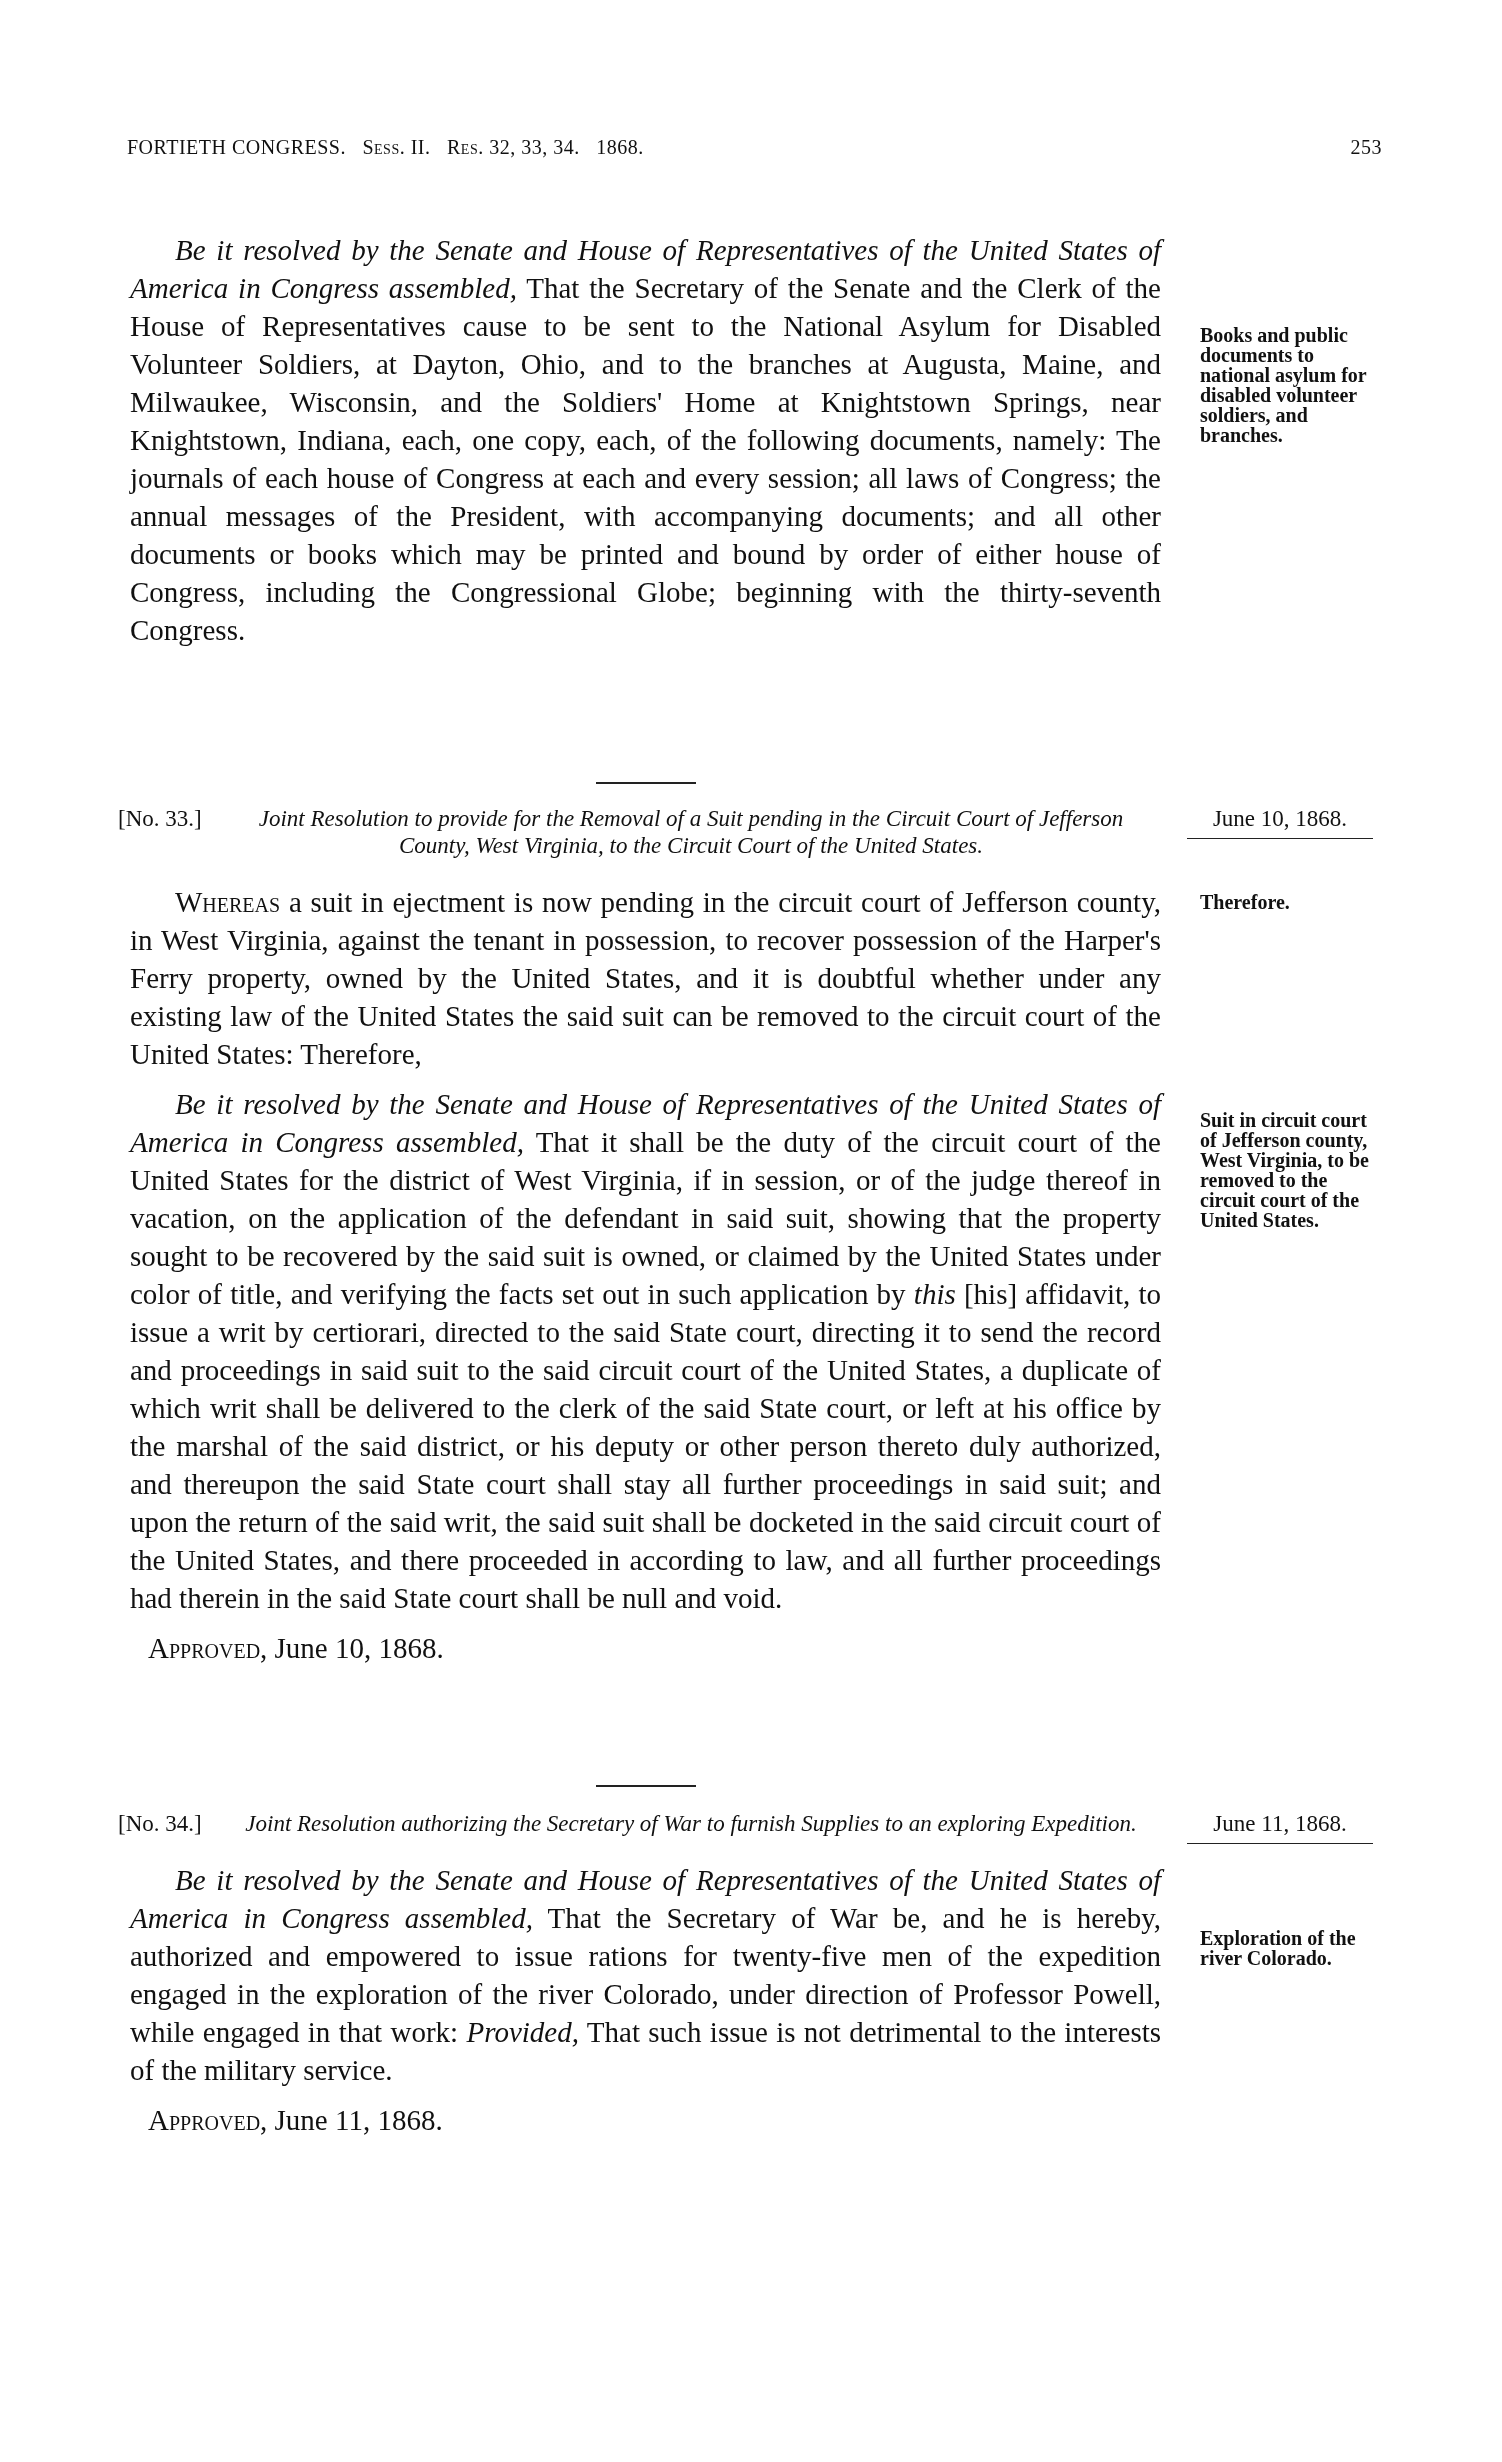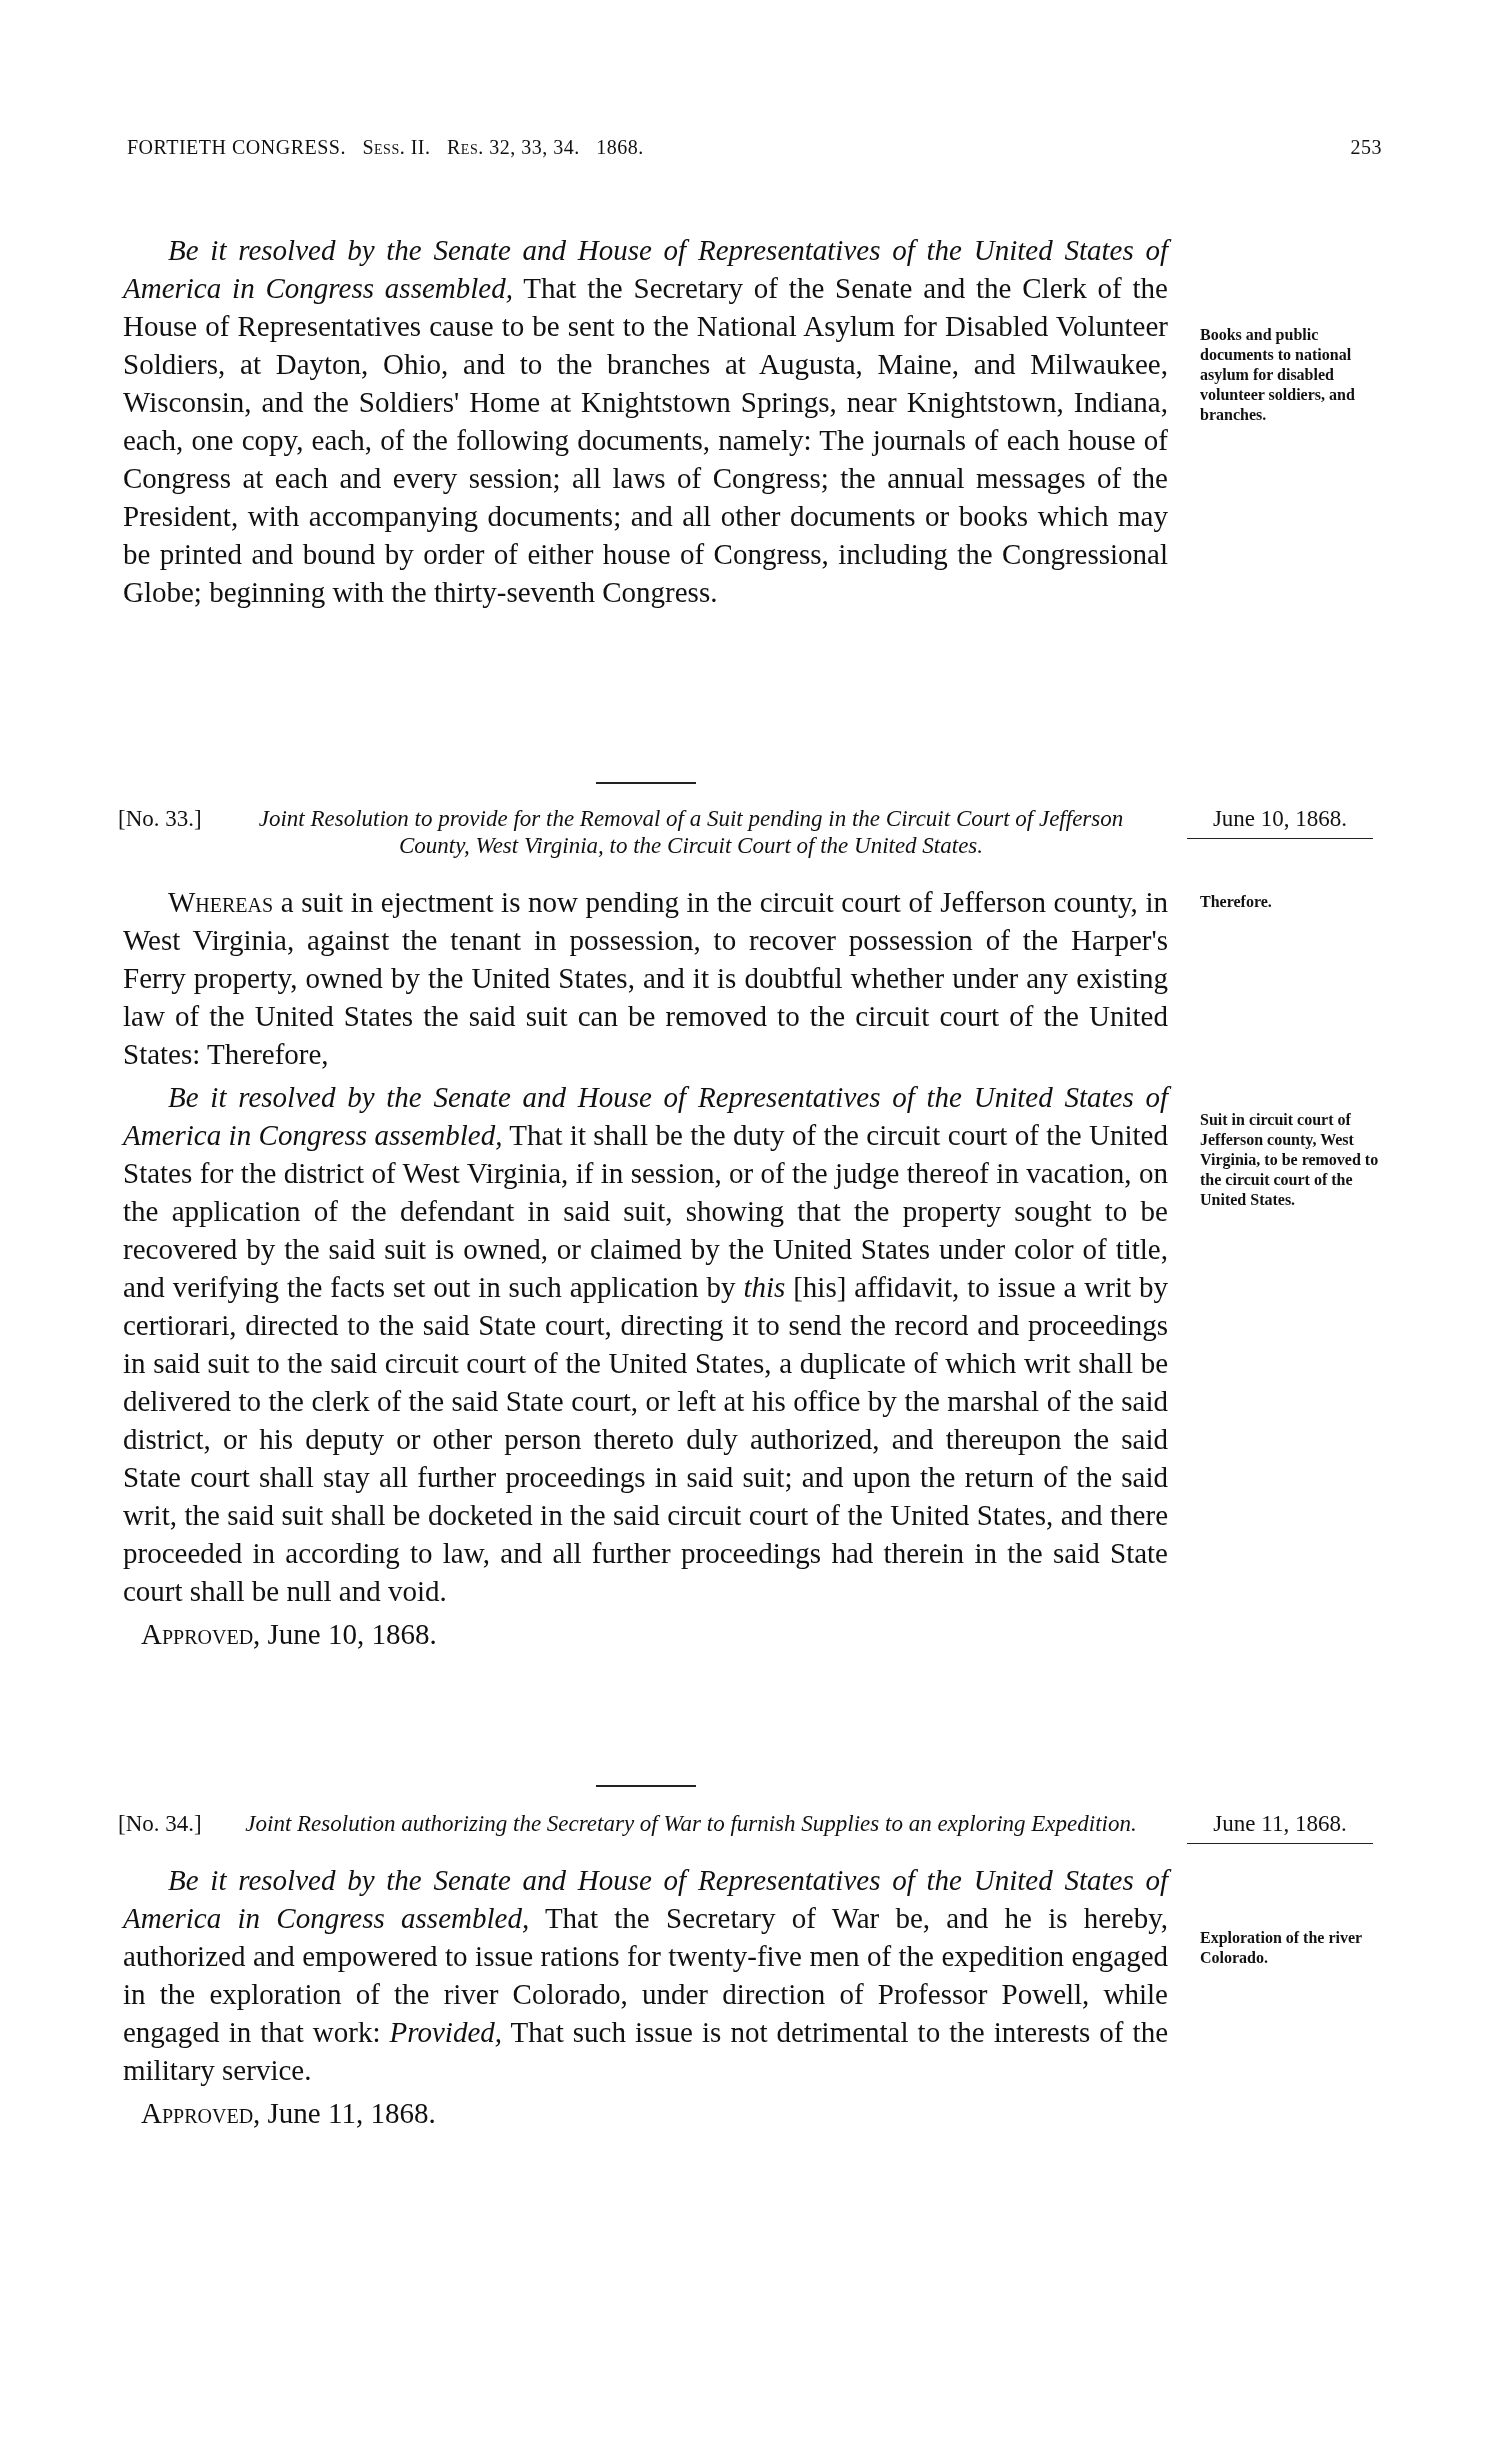--- a/index.html
+++ b/index.html
@@ -7,23 +7,23 @@
   .page { position:absolute; left:0; top:0; width:1503px; height:2462px; }
   .running-head { position:absolute; left:127px; top:136px; width:1255px; font-size:20px; letter-spacing:0.5px; }
   .running-head .pn { position:absolute; right:0; top:0; }
   .sc { font-variant:small-caps; }
   .res { position:absolute; left:118px; width:1273px; }
   .res-head { position:relative; font-size:23px; line-height:27px; }
   .res-no { position:absolute; left:0; top:0; }
   .res-title { margin-left:109px; width:928px; font-style:italic; text-align:center; }
   .res-date { position:absolute; left:1069px; top:0; width:186px; border-bottom:1.8px solid #222; padding-bottom:5.5px; text-align:center; }
   .body { width:1055px; font-size:29px; line-height:38px; text-align:justify; margin-top:24px; }
-  .body p { margin:5px; text-indent:45px; }
+  .body p { margin:12px; text-indent:45px; }
   .body .approved { text-indent:18px; }
-  .note { position:absolute; left:1082px; width:182px; font-size:16px; line-height:20px; font-weight:bold; }
+  .note { position:absolute; left:1082px; width:182px; font-size:20px; line-height:20px; font-weight:bold; }
   .rule { position:absolute; left:596px; width:100px; border-top:2.7px solid #222; }
   .i { font-style:italic; }
 </style>
 </head>
 <body>
 
 <div class="page">
 
   <div class="running-head">
     <span>FORTIETH CONGRESS.</span>&nbsp;&nbsp;

